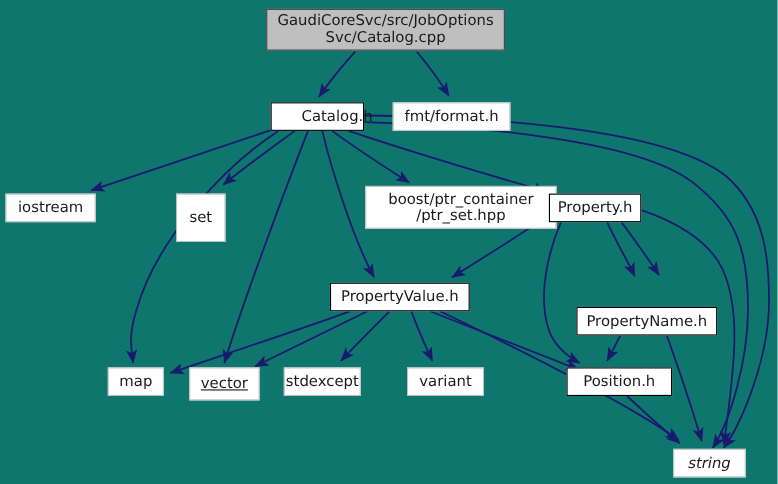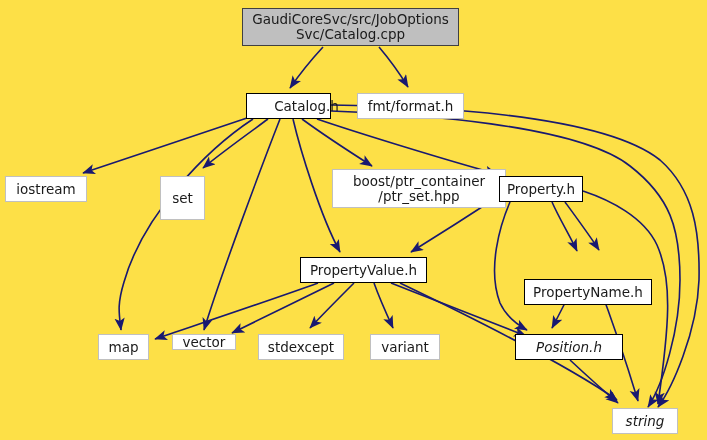--- a/index.html
+++ b/index.html
@@ -7,21 +7,21 @@
     padding: 0;
     background: #ffffff;
   }
   body {
     font-family: "DejaVu Sans", "Liberation Sans", sans-serif;
   }
   #graph {
     position: relative;
     width: 707px;
     height: 440px;
-    background: #fde047;
+    background: #0f766e;
     overflow: hidden;
   }
   #edges {
     position: absolute;
     left: 0;
     top: 0;
     width: 707px;
     height: 440px;
   }
   .node {
@@ -135,29 +135,29 @@
   </div>
   <div class="node bold" style="left: 300px; top: 257px; width: 127px; height: 26px;">
     <span>PropertyValue.h</span>
   </div>
   <div class="node bold" style="left: 524px; top: 257px; width: 128px; height: 26px; margin-top: 22px;">
     <span>PropertyName.h</span>
   </div>
   <div class="node" style="left: 98px; top: 334px; width: 51px; height: 26px;">
     <span>map</span>
   </div>
-  <div class="node" style="left: 172px; top: 334px; width: 64px; height: 16px;">
+  <div class="node" style="left: 172px; top: 334px; width: 64px; height: 30px; text-decoration: underline;">
     <span>vector</span>
   </div>
-  <div class="node" style="left: 258px; top: 334px; width: 86px; height: 26px;">
+  <div class="node" style="left: 258px; top: 334px; width: 70px; height: 26px;">
     <span>stdexcept</span>
   </div>
   <div class="node" style="left: 370px; top: 334px; width: 70px; height: 26px;">
     <span>variant</span>
   </div>
-  <div class="node bold" style="left: 515px; top: 334px; width: 108px; height: 26px; font-style: italic;">
+  <div class="node bold" style="left: 515px; top: 334px; width: 96px; height: 26px;">
     <span>Position.h</span>
   </div>
   <div class="node" style="left: 612px; top: 408px; width: 66px; height: 26px; font-style: italic;">
     <span>string</span>
   </div>
 
 </div>
 
 </body></html>

